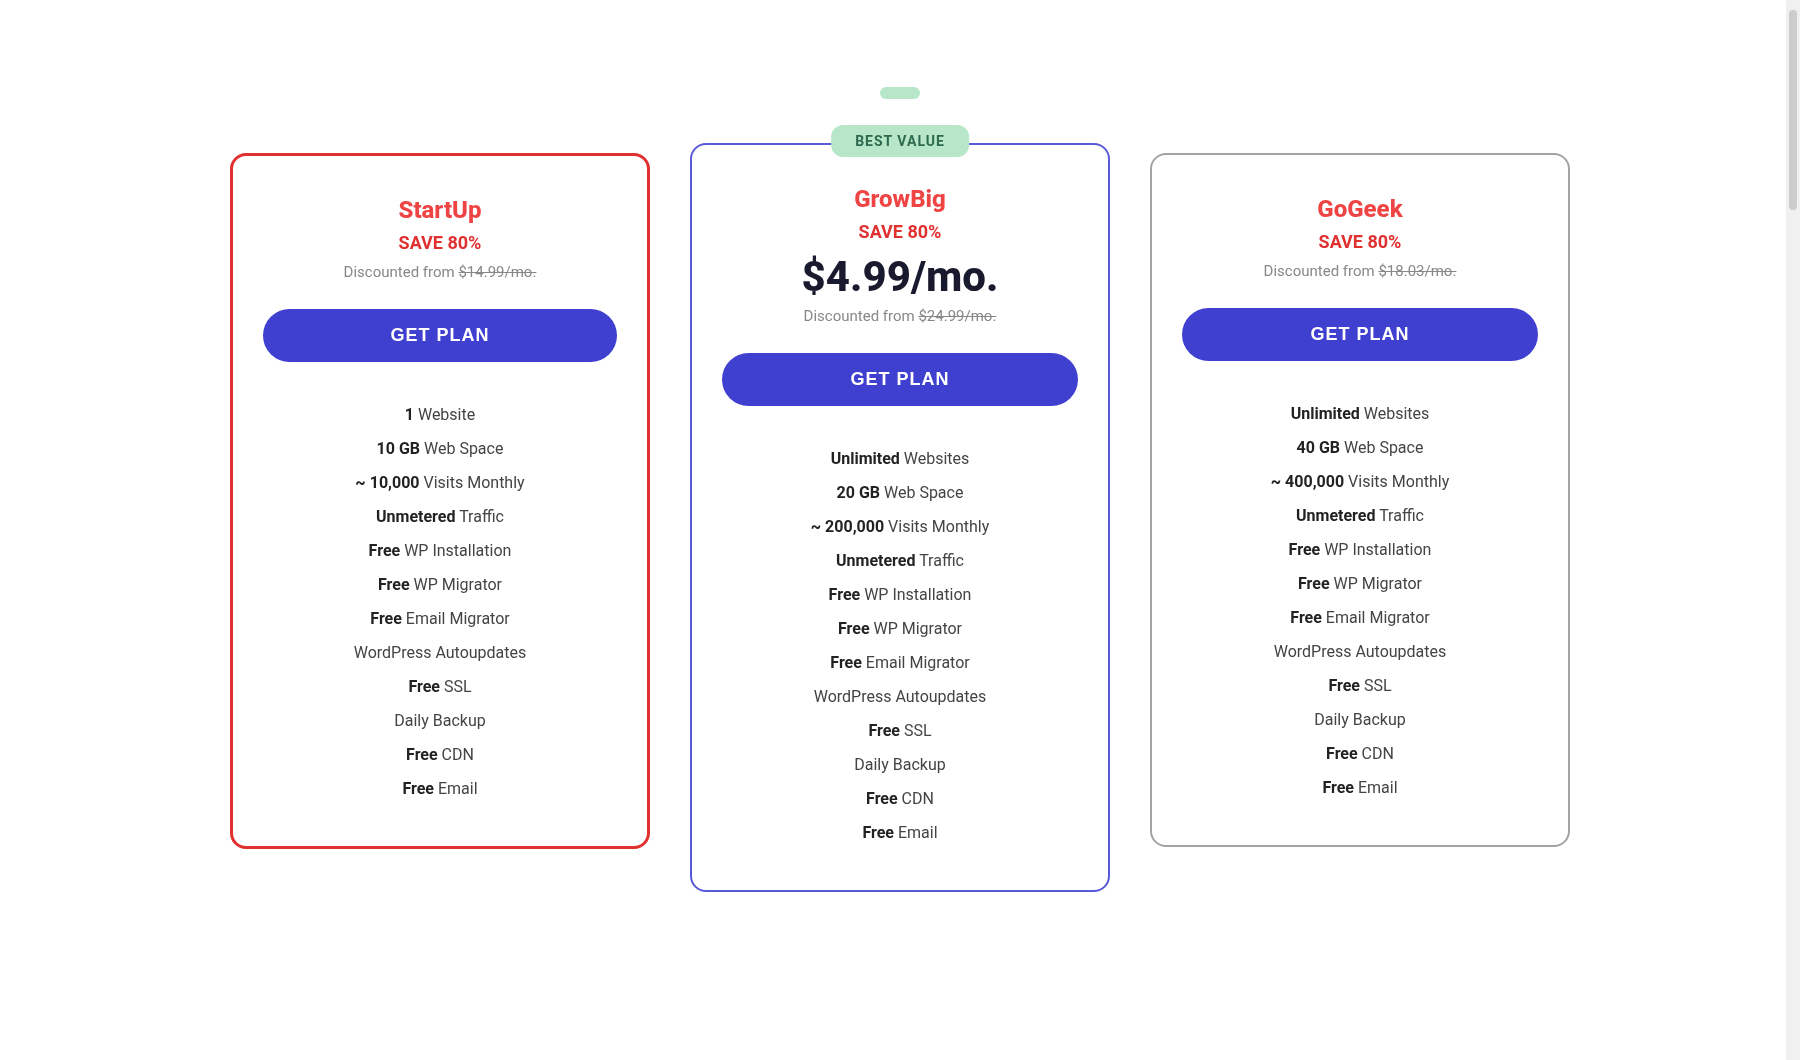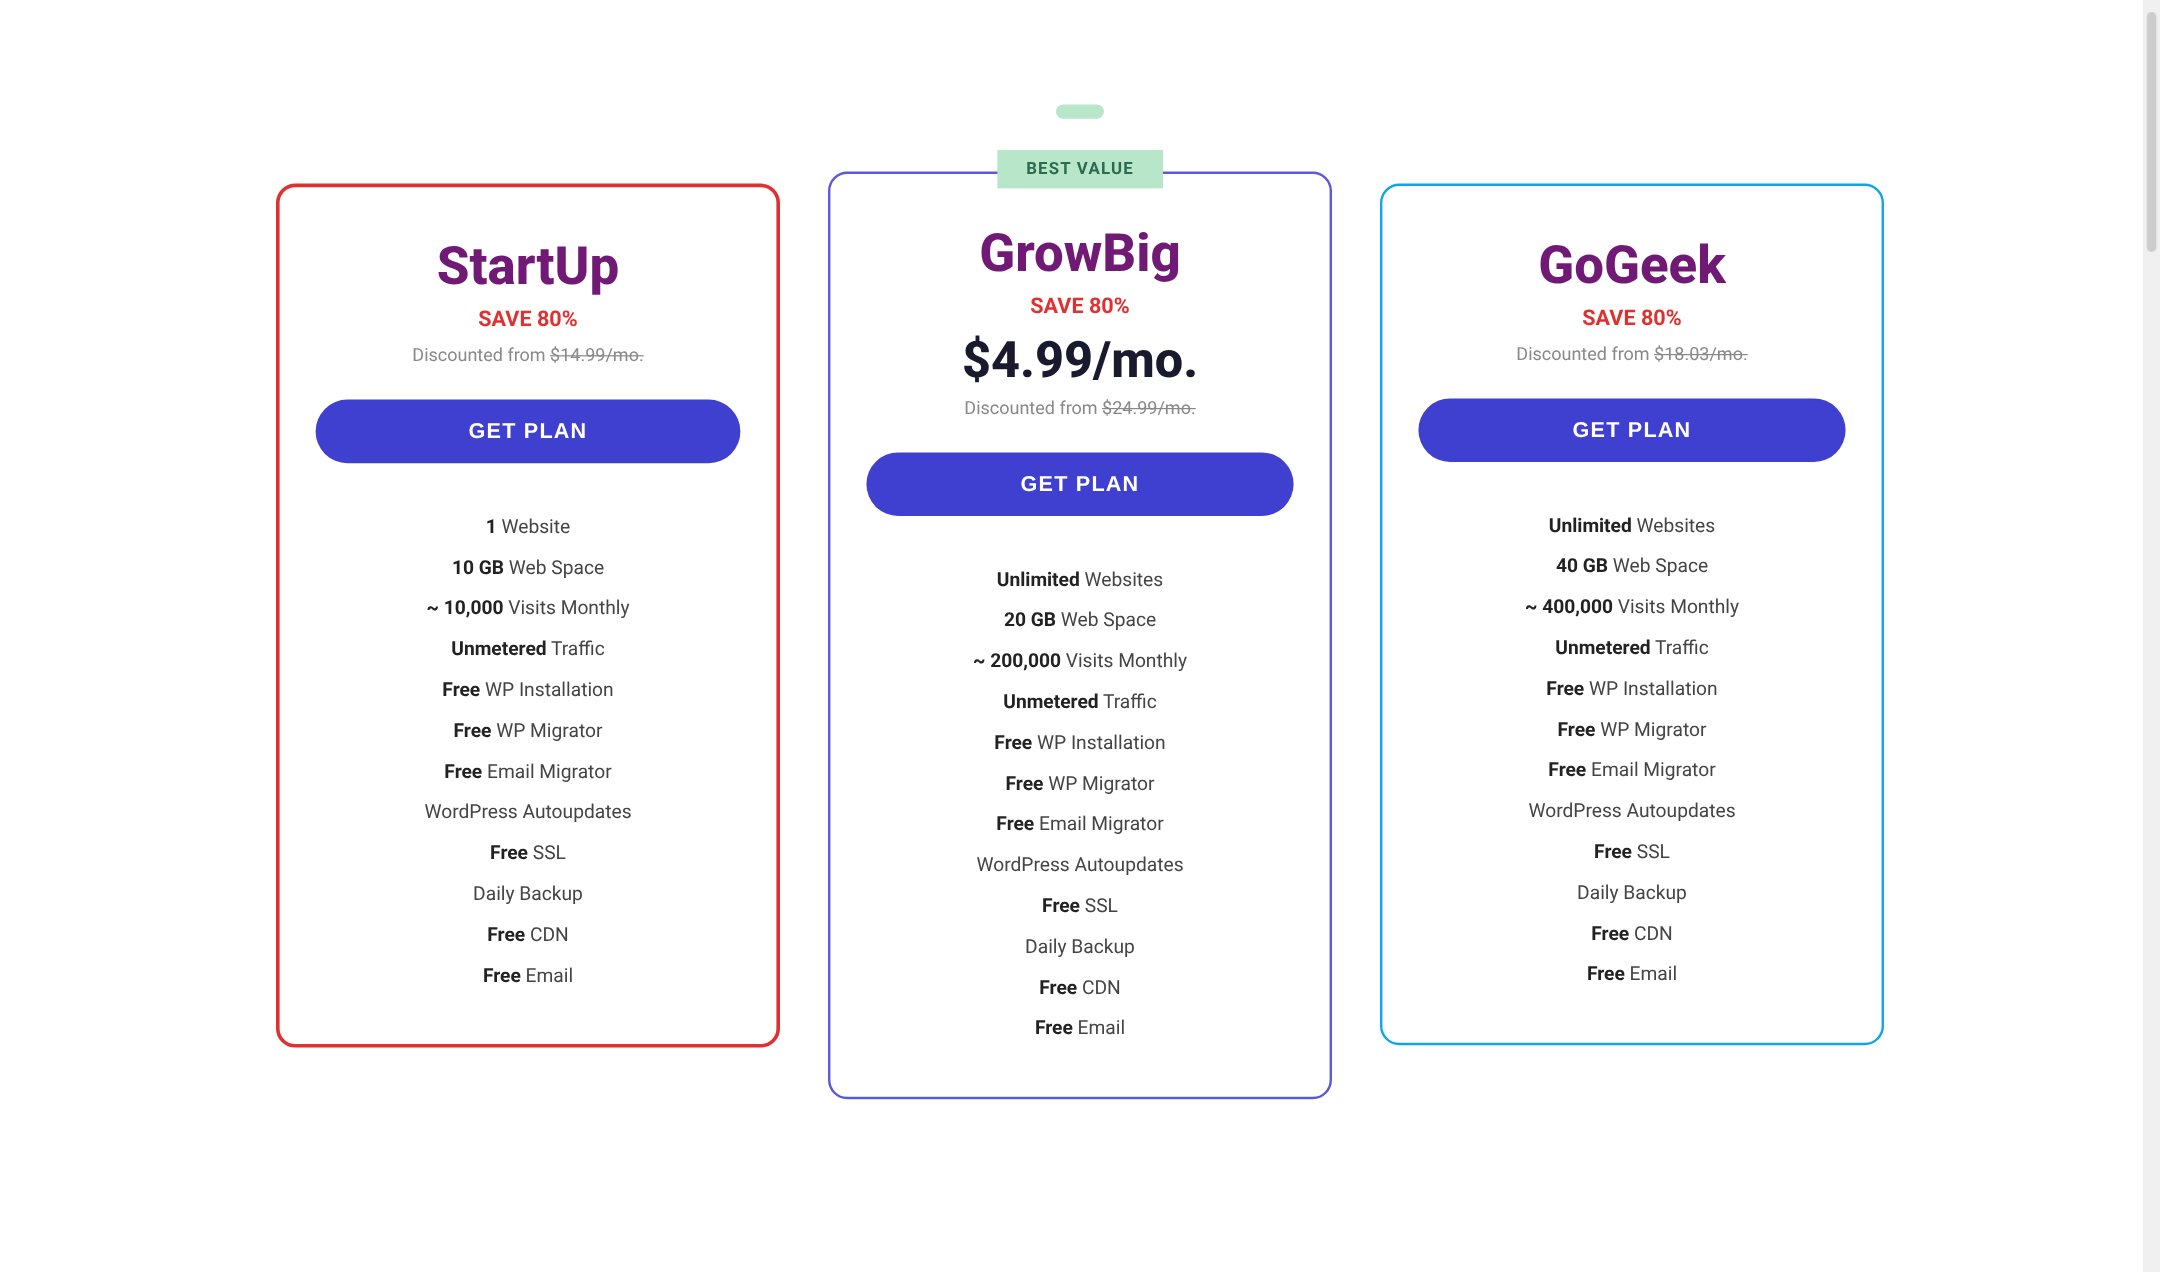--- a/index.html
+++ b/index.html
@@ -72,42 +72,42 @@
     .plan-card.startup {
       border: 3px solid #e03030;
     }
 
     .plan-card.growbig {
       border: 2px solid #5a5ad8;
       margin-top: -10px;
     }
 
     .plan-card.gogeek {
-      border: 2px solid #0ea5e9;
+      border: 2px solid #a3a3a3;
     }
 
     .best-value-badge {
       position: absolute;
       top: -20px;
       left: 50%;
       transform: translateX(-50%);
       background: #b8e6c8;
       color: #2d6a4f;
       font-weight: 700;
       font-size: 14px;
       letter-spacing: 1px;
       padding: 8px 24px;
-      border-radius: 0;
+      border-radius: 12px;
       white-space: nowrap;
     }
 
     .plan-name {
-      font-size: 44px;
+      font-size: 24px;
       font-weight: 800;
-      color: #701a75;
+      color: #ef4444;
       margin-bottom: 8px;
     }
 
     .save-label {
       color: #e03030;
       font-weight: 700;
       font-size: 18px;
       margin-bottom: 10px;
     }
 

